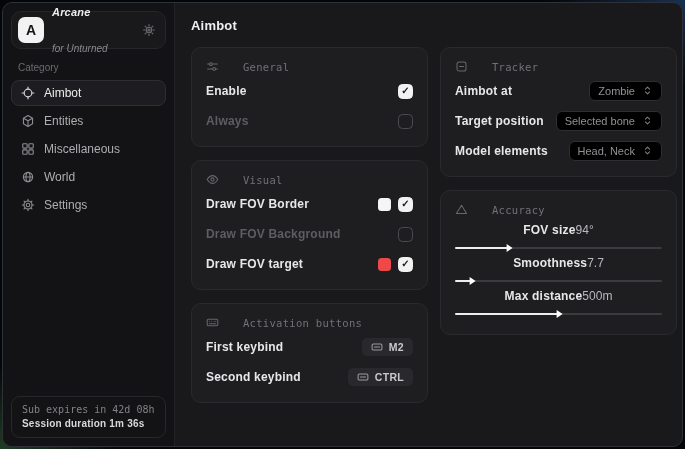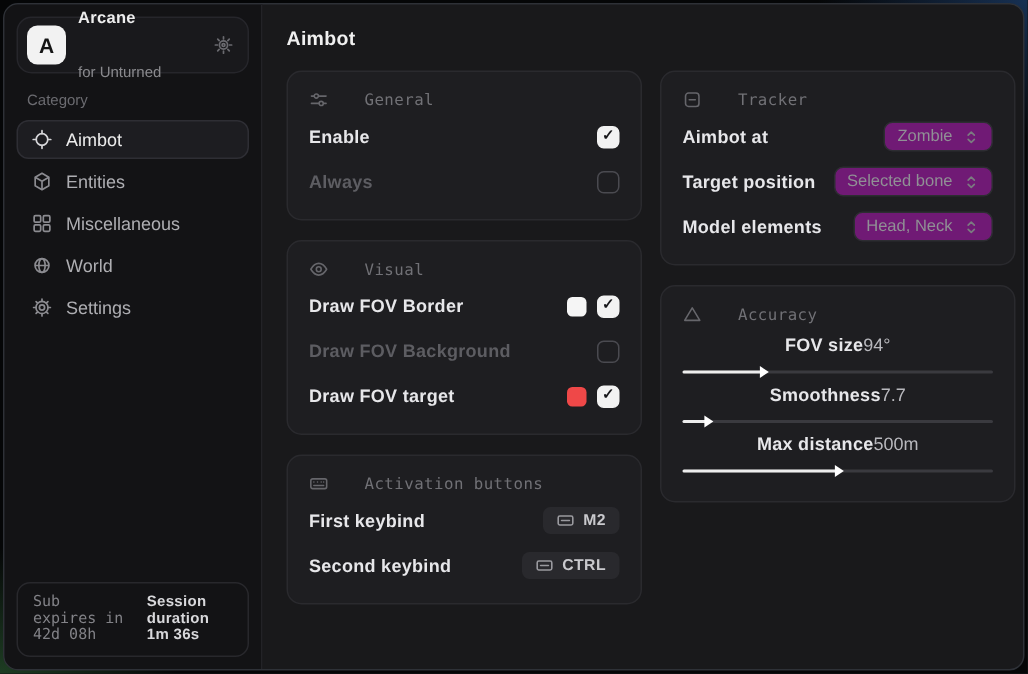--- a/index.html
+++ b/index.html
@@ -30,39 +30,39 @@
   .brand-card {
     background:#19191c; border:1px solid #26262b; border-radius:10px;
     height:38px; padding:5px 9px 5px 6px;
     display:flex; align-items:center; gap:8px;
   }
   .logo {
     width:26px; height:26px; border-radius:7px; background:#f2f2f2;
     color:#151515; font-weight:700; font-size:14px;
     display:flex; align-items:center; justify-content:center; flex:none;
   }
-  .brand-text { display:flex; flex-direction:column; gap:1px; }
+  .brand-text { display:flex; flex-direction:column; gap:1px;font-style:italic; }
   .brand-name { font-size:11px; font-weight:700; color:#ededed; letter-spacing:.2px; }
   .brand-sub  { font-size:10px; color:#8a8a8e;margin-top:24px; }
   .brand-gear { margin-left:auto; color:#6a6a6f; display:flex; }
   .category-label { font-size:10px; color:#6b6b70; margin:13px 7px 7px; }
   .nav { display:flex; flex-direction:column; gap:2px; }
   .nav-item {
     display:flex; align-items:center; gap:9px;
     height:26px; padding:0 9px; border-radius:8px;
     border:1px solid transparent;
     color:#aeaeb2; font-size:12px; cursor:default;
   }
   .nav-item.active { background:#1d1d21; border-color:#2e2e34; color:#ececec; }
   .nav-item .ni { display:flex; color:#8b8b90; }
   .nav-item.active .ni { color:#d6d6d9; }
   .sidebar-footer {
     margin-top:auto;
     border:1px solid #28282c; border-radius:9px;
-    padding:7px 10px 8px; display:flex; flex-direction:row; gap:14px;
+    padding:7px 10px 8px; display:flex; flex-direction:column; gap:3px;
   }
   .sf-line1 { font-family:"DejaVu Sans Mono", monospace; font-size:10px; color:#828287; }
   .sf-line2 { font-size:10px; font-weight:700; color:#d8d8db; letter-spacing:.2px; }
   
   .main { flex:1; padding:13px 15px 0 16px; }
   .main-title { font-size:13px; font-weight:700; color:#f0f0f0; margin:2px 0 14px; letter-spacing:.2px; }
   .columns { display:flex; gap:12px; align-items:flex-start; }
   .col { display:flex; flex-direction:column; gap:13px; width:237px; flex:none; }
   .card {
     width:100%;
@@ -88,22 +88,22 @@
   .cb.checked { background:#f2f2f2; border-color:#f2f2f2; color:#17171a; }
   .cb.checked::after { content:"✓"; font-size:10px; font-weight:700; line-height:1; }
   .swatch { width:13px; height:13px; border-radius:3.5px; flex:none; }
   .keybtn {
     display:inline-flex; align-items:center; gap:6px;
     background:#29292d; border-radius:5px; padding:3px 9px;
     color:#c9c9cd; font-size:10.5px; font-weight:700; letter-spacing:.3px;
   }
   .keybtn .ki { display:flex; color:#9a9a9f; }
   .selectbtn {
-    display:inline-flex; align-items:center; gap:7px;
-    background:#701a75; border:1px solid #2d2d32; border-radius:6px;
+    display:inline-flex; gap:7px;
+    background:#000000; border:1px solid #2d2d32; border-radius:6px;
     padding:3px 8px; color:#909095; font-size:11px;
   }
   .selectbtn .si { display:flex; color:#7b7b80; }
   
   .slider-block { margin-top:7px; }
   .slider-top { display:flex; align-items:center; justify-content:center; }
   .slider-value { font-size:12px; color:#b8b8bd; }
   .track { position:relative; height:2px; background:#3a3a3f; border-radius:2px; margin:10px 0 6px; }
   .fill { position:absolute; left:0; top:0; height:100%; background:#ededed; border-radius:2px; }
   .thumb {

